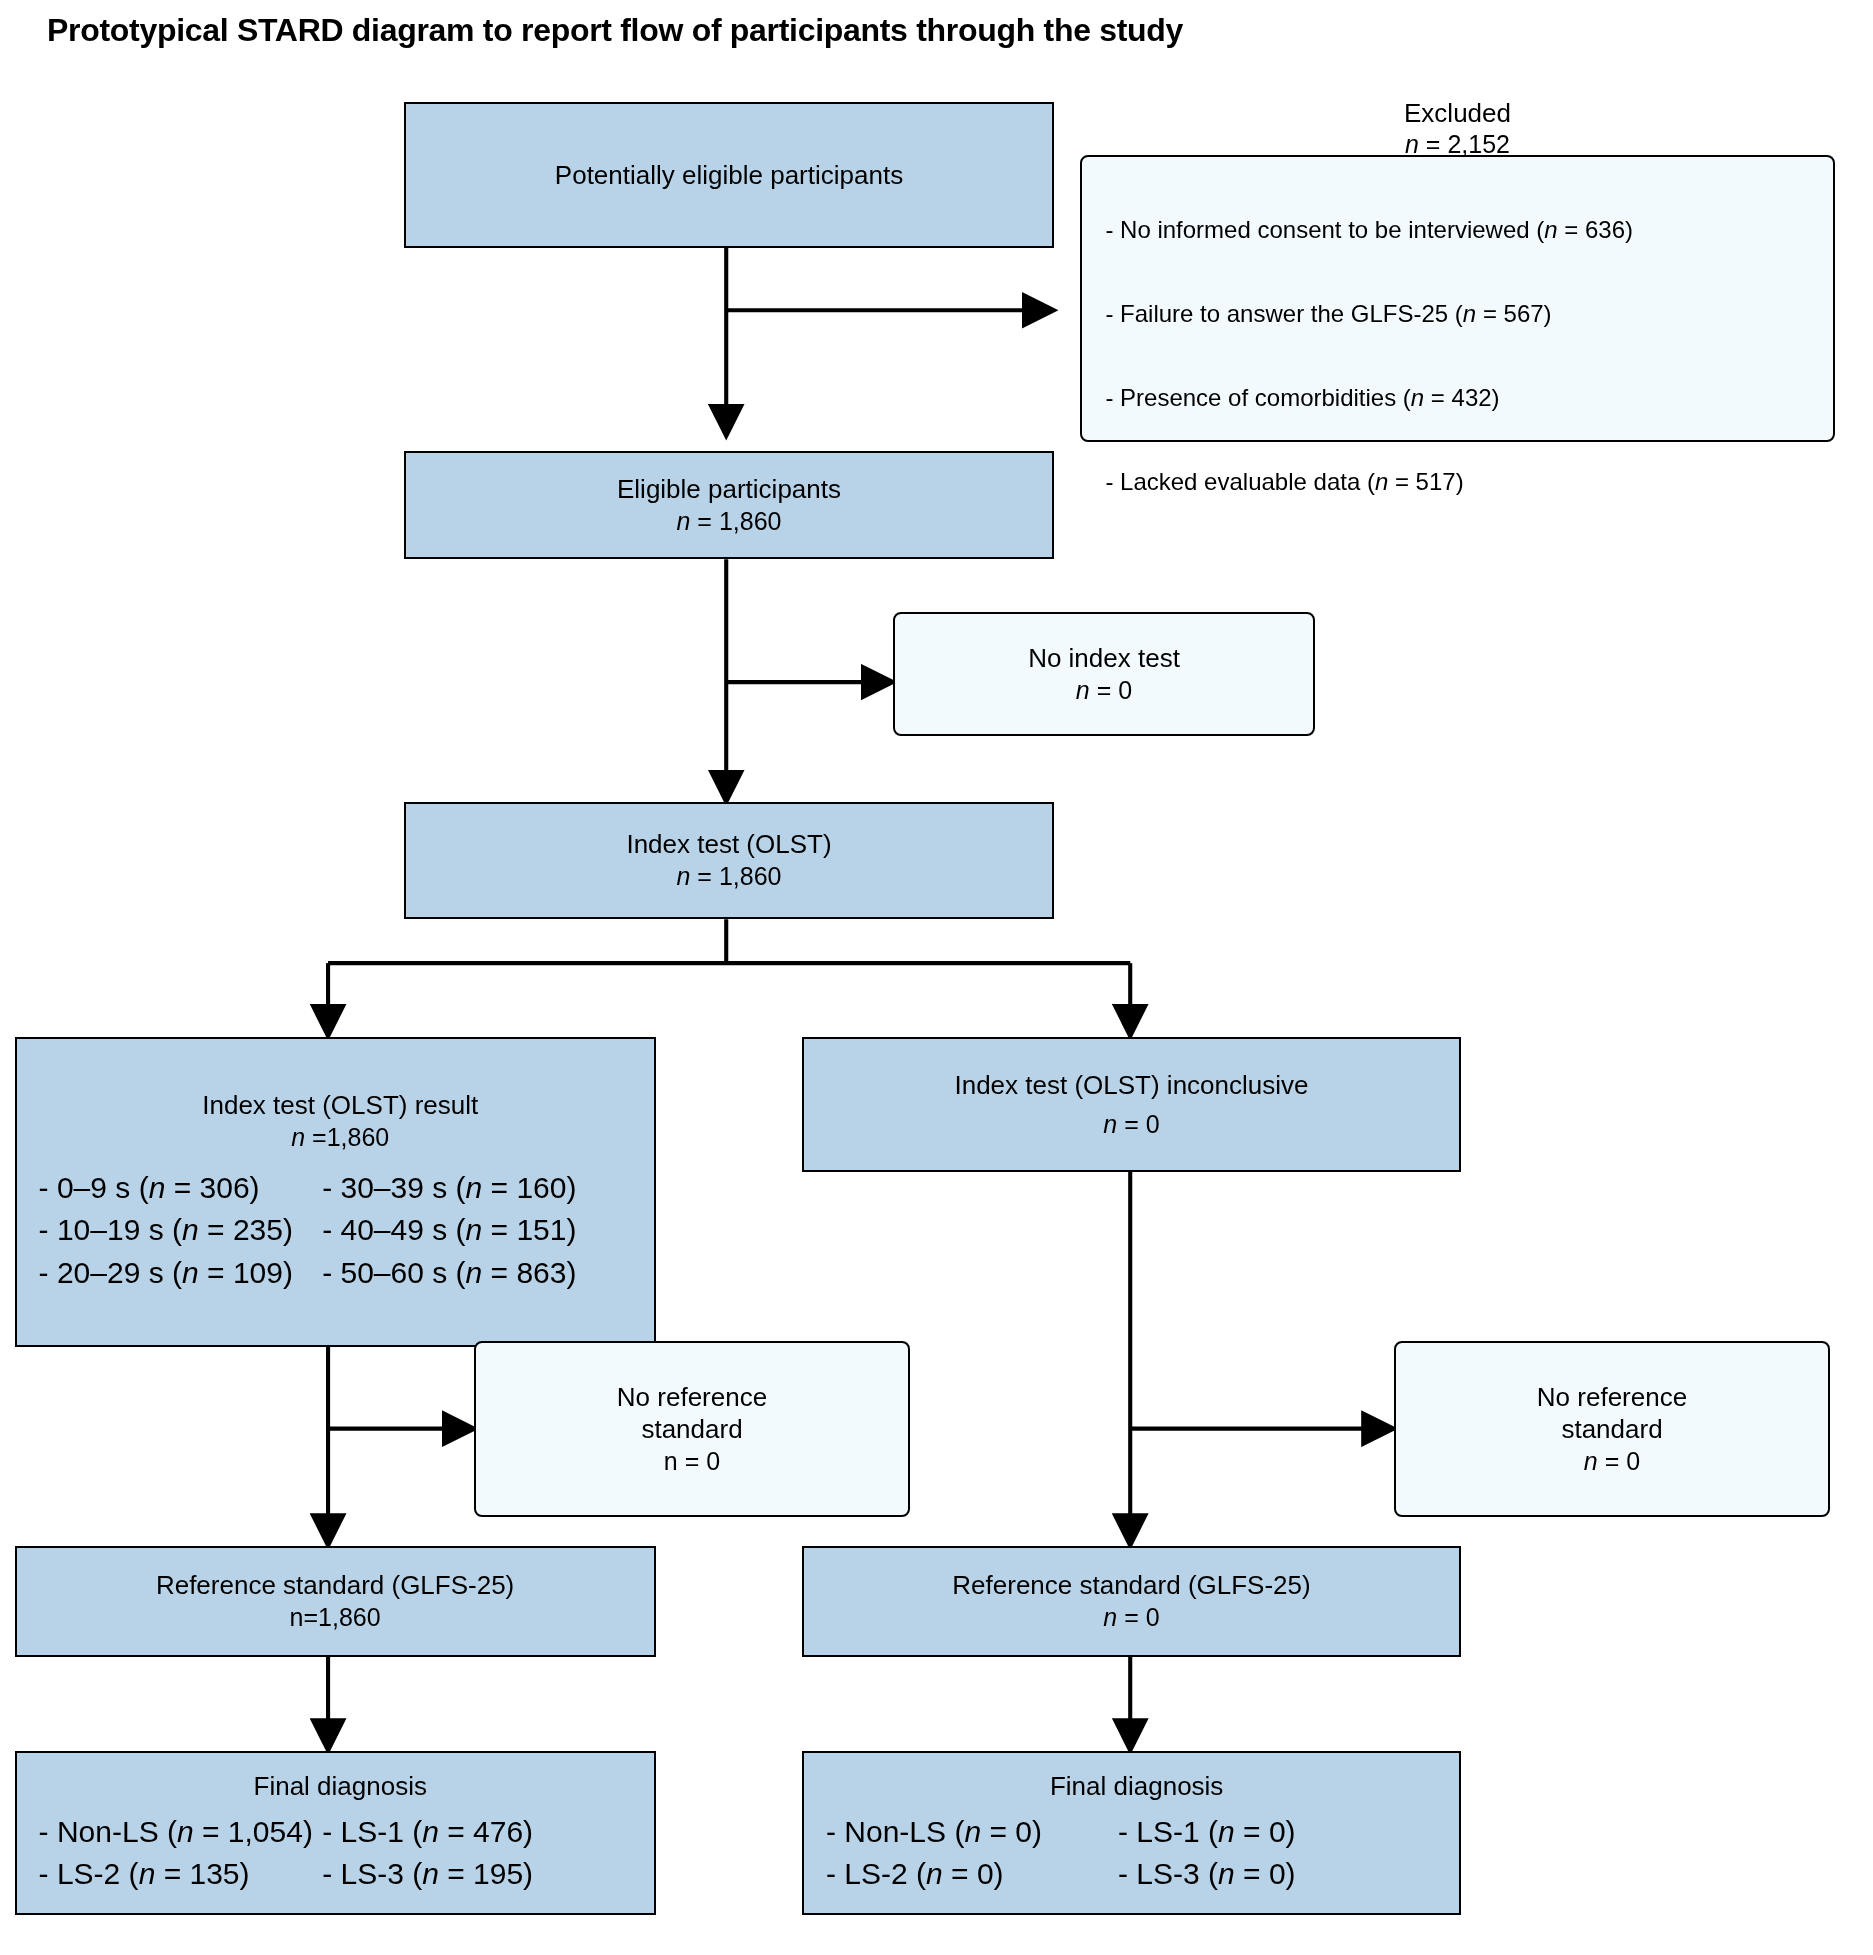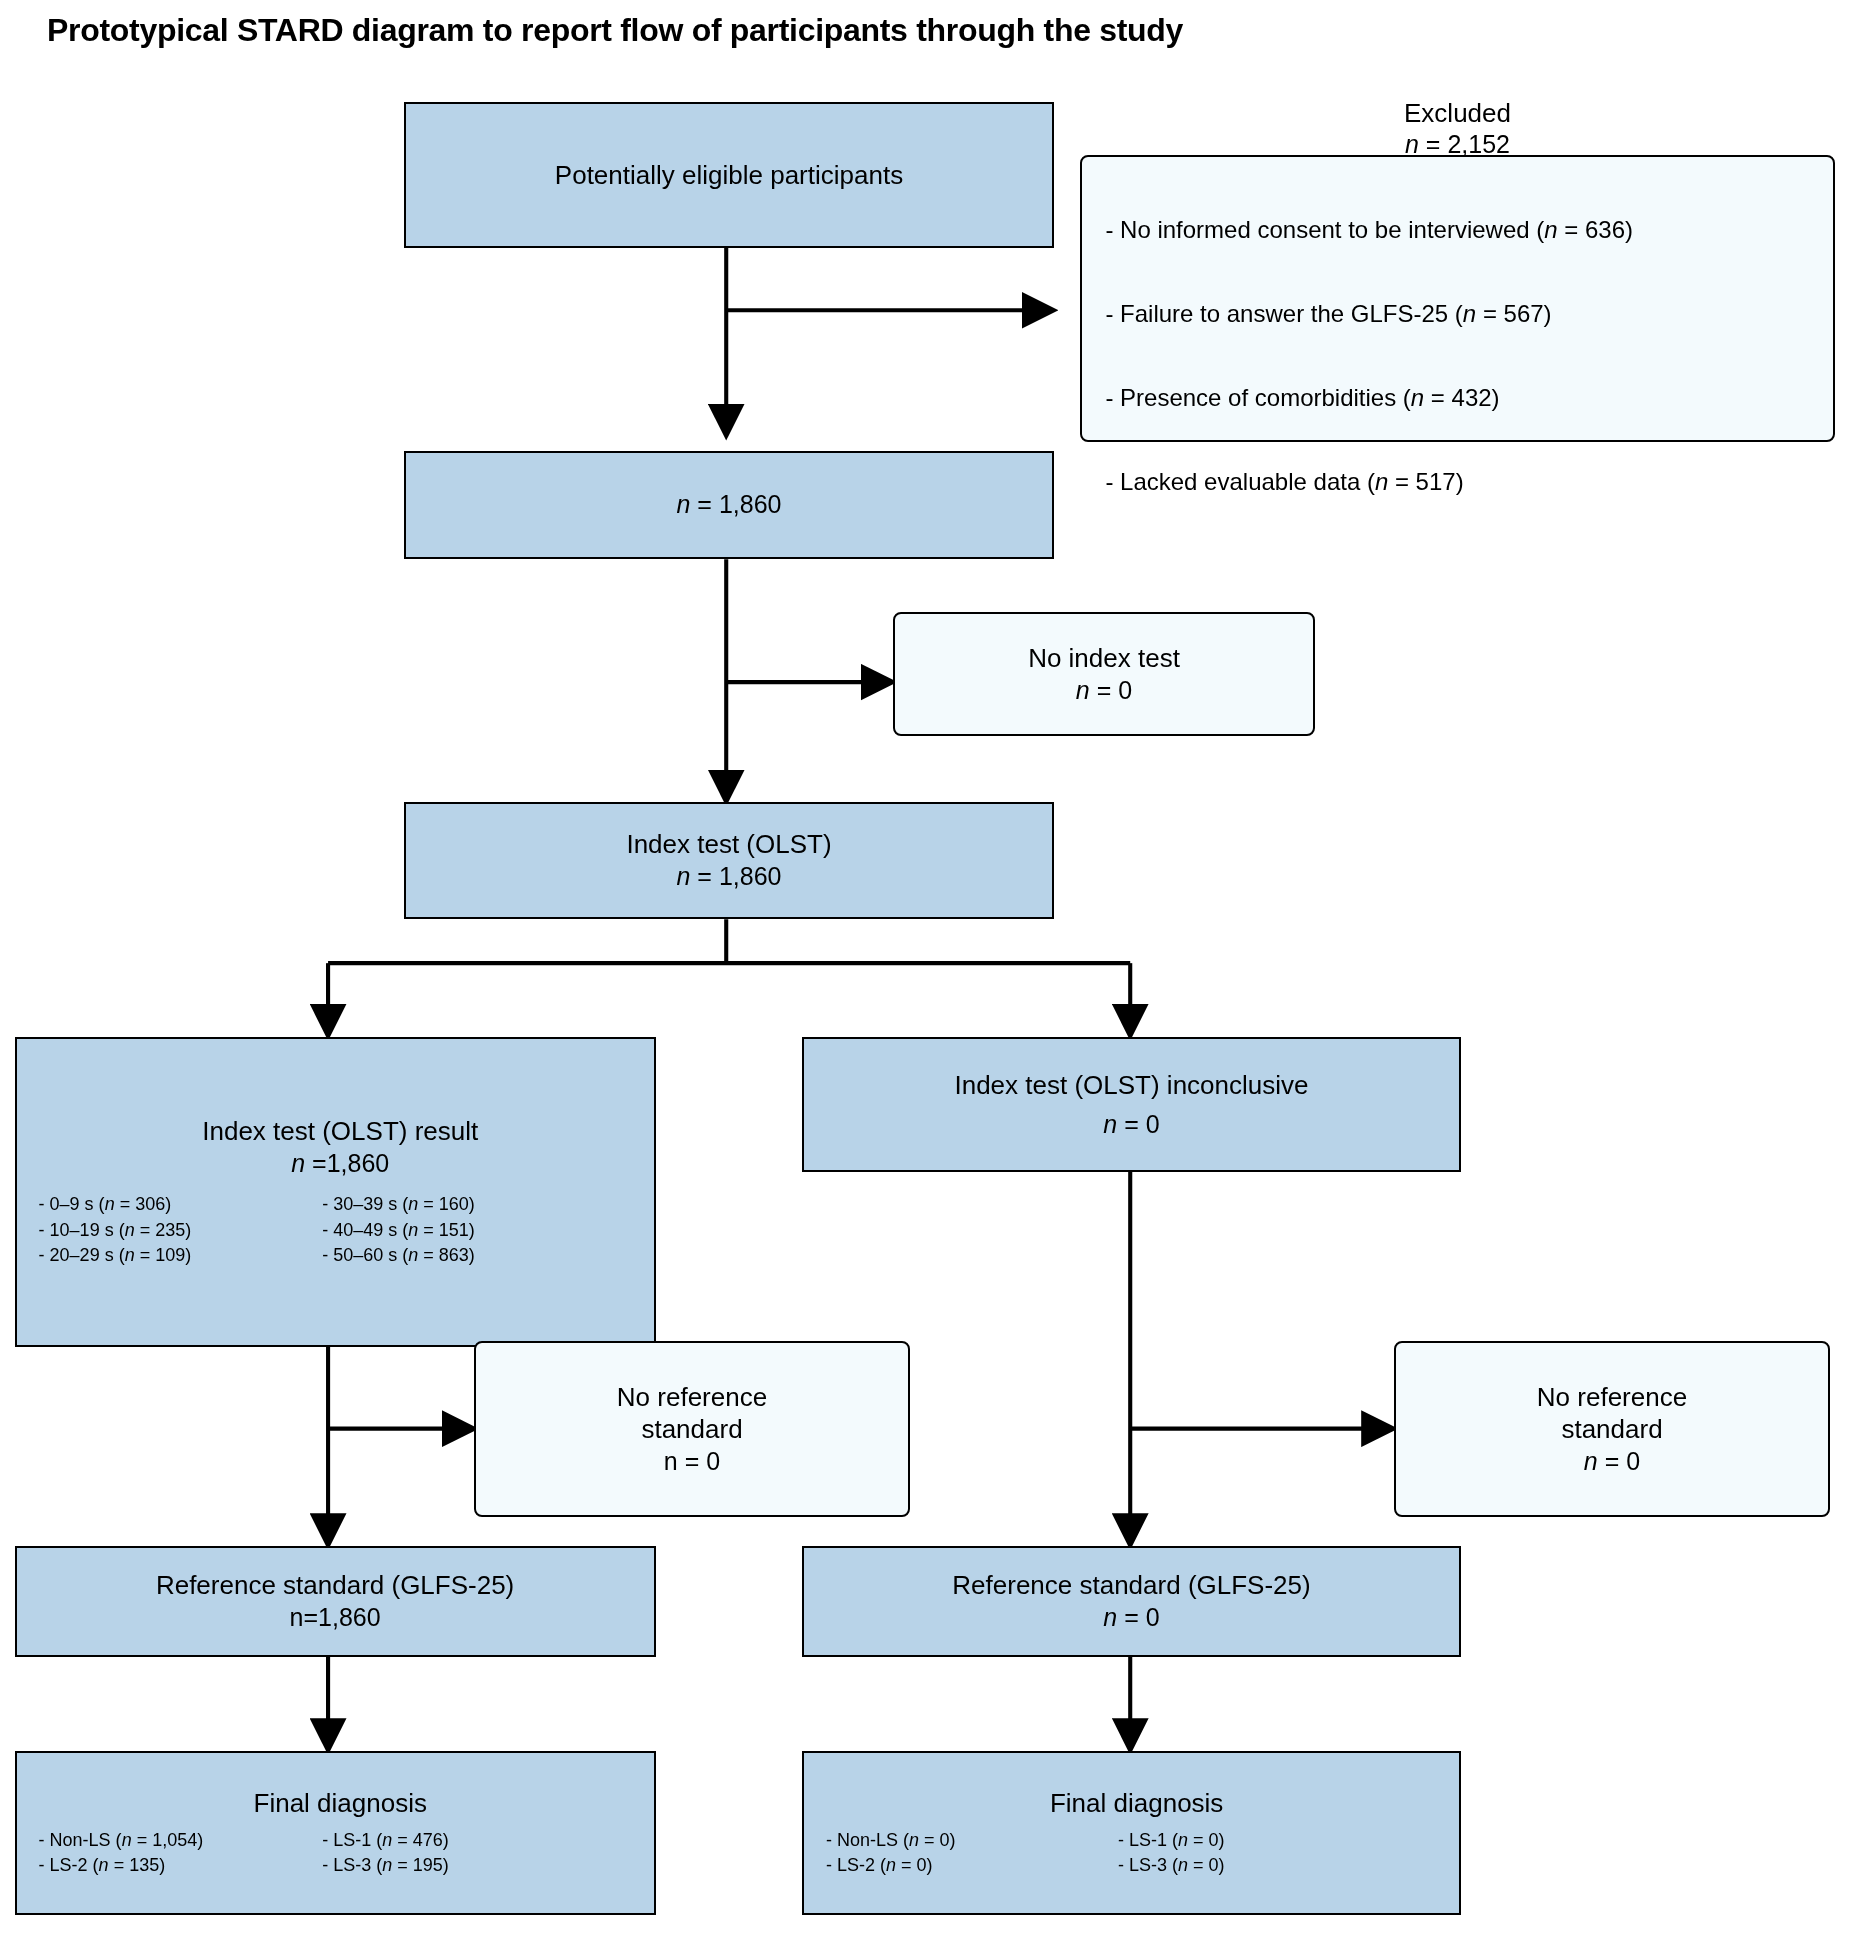--- a/index.html
+++ b/index.html
@@ -62,21 +62,21 @@
     padding-left: 22px;
     padding-right: 11.7px;
   }
   .listbox .hd {
     width: 100%;
     text-align: center;
   }
   .listrow {
     display: flex;
     width: 100%;
-    font-size: 18px;
+    font-size: 30px;
     line-height: 1.42;
   }
   .listrow .c1 { width: 47%; }
   .listrow .c2 { width: 53%; }
   .excl-list {
     margin-top: 3.5px;
     font-size: 24px;
     line-height: 1.5;
     width: 100%;
     text-align: left;
@@ -142,20 +142,21 @@
     <span class="ln"><em class="italic">n</em><span> = 2,152</span></span>
     <div class="excl-list">
       <span class="ln"><span>- No informed consent to be interviewed (</span><em class="italic">n</em><span> = 636)</span></span>
       <span class="ln"><span>- Failure to answer the GLFS-25 (</span><em class="italic">n</em><span> = 567)</span></span>
       <span class="ln"><span>- Presence of comorbidities (</span><em class="italic">n</em><span> = 432)</span></span>
       <span class="ln"><span>- Lacked evaluable data (</span><em class="italic">n</em><span> = 517)</span></span>
     </div>
   </div>
 
   <div class="box filled" style="left:404px; top:451px; width:650px; height:108px;">
+    <span class="ln lead">Eligible participants</span>
     <span class="ln"><em class="italic">n</em><span> = 1,860</span></span>
   </div>
 
   <div class="box outline" style="left:893px; top:612px; width:422px; height:124px;">
     <span class="ln lead">No index test</span>
     <span class="ln"><em class="italic">n</em><span> = 0</span></span>
   </div>
 
   <div class="box filled" style="left:404px; top:802px; width:650px; height:117px;">
     <span class="ln lead">Index test (OLST)</span>

